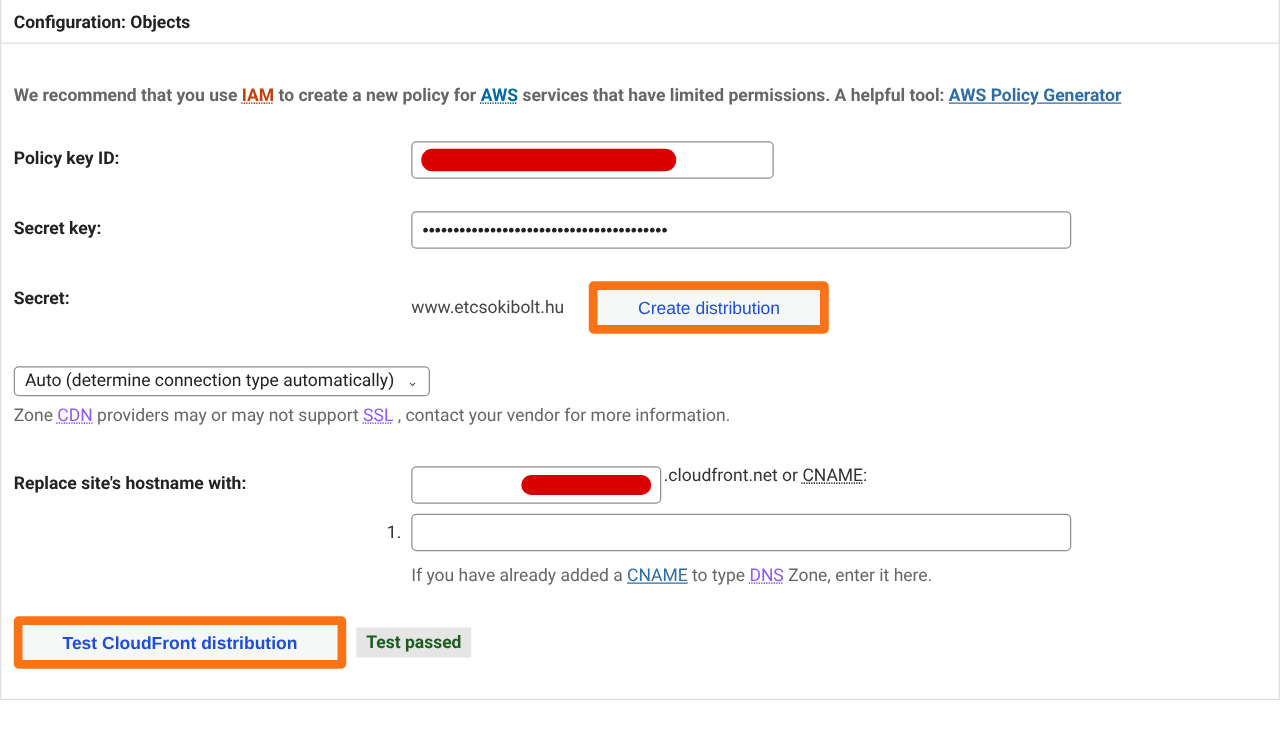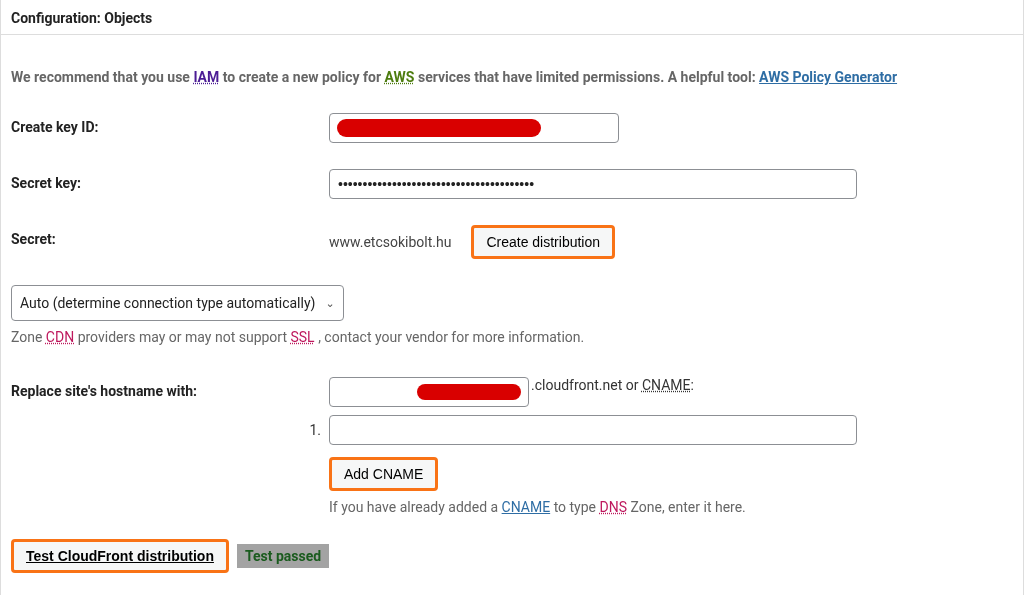--- a/index.html
+++ b/index.html
@@ -22,30 +22,30 @@
   }
   .content {
     padding: 16px 10px 24px 10px;
   }
   .recommend {
     color: #666;
     font-weight: 700;
     margin: 18px 0 28px 0;
   }
   .recommend .abbr {
-    color: #4d7c0f;
+    color: #0369a1;
     text-decoration: underline dotted;
   }
   .recommend a {
     color: #2e6da4;
     text-decoration: underline;
     font-weight: 700;
   }
   .recommend a.abbr {
-    color: #4c1d95;
+    color: #c2410c;
     text-decoration: underline dotted;
   }
   .form-row {
     display: flex;
     align-items: flex-start;
     margin-bottom: 26px;
   }
   .form-row.with-help { margin-bottom: 32px; }
   .label-col {
     width: 318px;
@@ -64,57 +64,56 @@
     padding: 4px 8px;
     font-size: 14px;
     height: 30px;
     background: #fff;
     color: #222;
   }
   .input-sm { width: 290px; }
   .input-lg { width: 528px; }
   .input-hostname { width: 200px; text-align: center; }
   .btn {
-    border: 3px solid #f97316;
+    border: 7px solid #f97316;
     background: #f6f7f7;
-    color: #000000;
+    color: #1d4ed8;
     border-radius: 4px;
-    padding: 6px 12px;
+    padding: 6px 32px;
     font-size: 14px;
     cursor: pointer;
     font-weight: 400;
   }
   .btn-primary {
     font-weight: 700;
-    text-decoration: underline;
   }
   .origin-line {
     display: flex;
     align-items: center;
     gap: 20px;
   }
   .origin-text { color: #444; }
   .select-wrap {
     display: inline-flex;
     align-items: center;
     border: 1px solid #8c8f94;
     border-radius: 4px;
     padding: 4px 8px;
-    height: 36px;
+    height: 24px;
     background: #fff;
     cursor: pointer;
     gap: 10px;
   }
   .select-wrap .chev { font-size: 11px; color: #555; }
   .help-text {
     margin-top: 8px;
     color: #666;
     font-size: 14px;
   }
-  .help-text .abbr { text-decoration: underline dotted; color: #be185d; }
+  .help-text .abbr { text-decoration: underline dotted; color: #8b5cf6; }
   .help-text a.abbr { color: #2e6da4; text-decoration: underline; }
   .hostname-line {
     display: flex;
     gap: 2px;
     margin-bottom: 8px;
   }
   .hostname-suffix { color: #333; }
   .hostname-suffix .abbr { text-decoration: underline dotted; }
   .cname-row {
     display: flex;
@@ -124,21 +123,21 @@
   }
   .cname-num { width: 28px; text-align: right; color: #333; margin-left: -36px; }
   .add-cname-area { margin-top: 4px; }
   .footer-row {
     display: flex;
     align-items: center;
     gap: 8px;
     margin-top: 24px;
   }
   .test-pass {
-    background: #a3a3a3;
+    background: #e5e5e5;
     color: #1a5b1e;
     font-weight: 700;
     padding: 4px 8px;
   }
   .redacted {
     position: relative;
     display: inline-block;
   }
   .redacted::after {
     content: "";
@@ -170,21 +169,21 @@
     <div class="recommend">
       <span>We recommend that you use </span>
       <a href="#" class="abbr">IAM</a>
       <span> to create a new policy for </span>
       <span class="abbr">AWS</span>
       <span> services that have limited permissions. A helpful tool: </span>
       <a href="#">AWS Policy Generator</a>
     </div>
 
     <div class="form-row">
-      <div class="label-col">Create key ID:</div>
+      <div class="label-col">Policy key ID:</div>
       <div class="field-col">
         <span class="redacted">
           <input type="text" class="input-sm" value="" style="">
         </span>
       </div>
     </div>
 
     <div class="form-row">
       <div class="label-col">Secret key:</div>
       <div class="field-col">
@@ -224,23 +223,20 @@
             <input type="text" class="input-hostname" value="" style="">
           </span>
           <span class="hostname-suffix">
             <span>.cloudfront.net or </span><span class="abbr">CNAME</span><span>:</span>
           </span>
         </div>
         <div class="cname-row">
           <span class="cname-num">1.</span>
           <input type="text" class="input-lg" value="" style="">
         </div>
-        <div class="add-cname-area">
-          <button class="btn">Add CNAME</button>
-        </div>
         <div class="help-text">
           <span>If you have already added a </span>
           <a href="#" class="abbr">CNAME</a>
           <span> to type </span>
           <span class="abbr">DNS</span>
           <span> Zone, enter it here.</span>
         </div>
       </div>
     </div>
 

